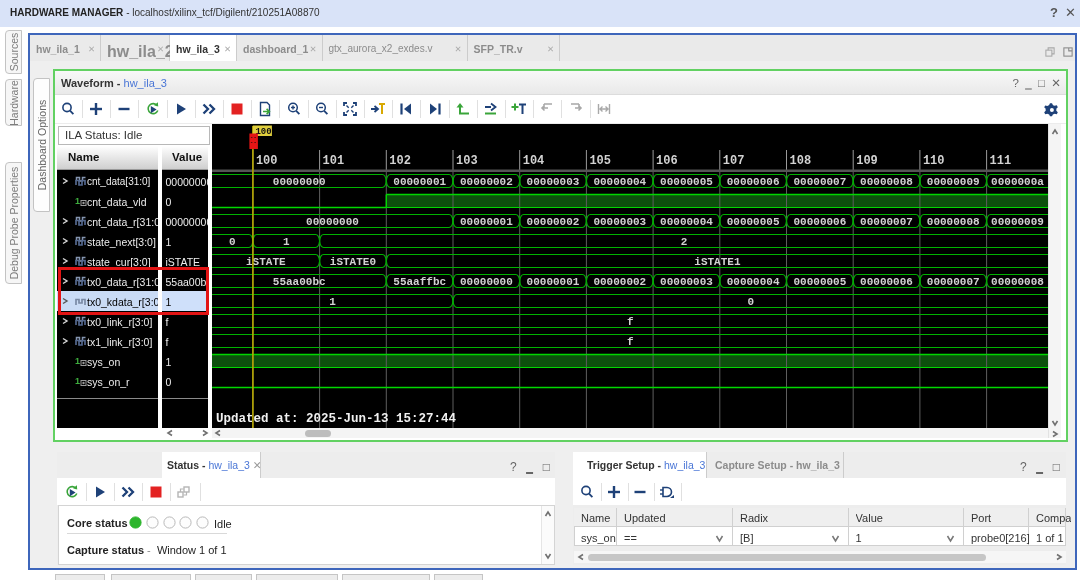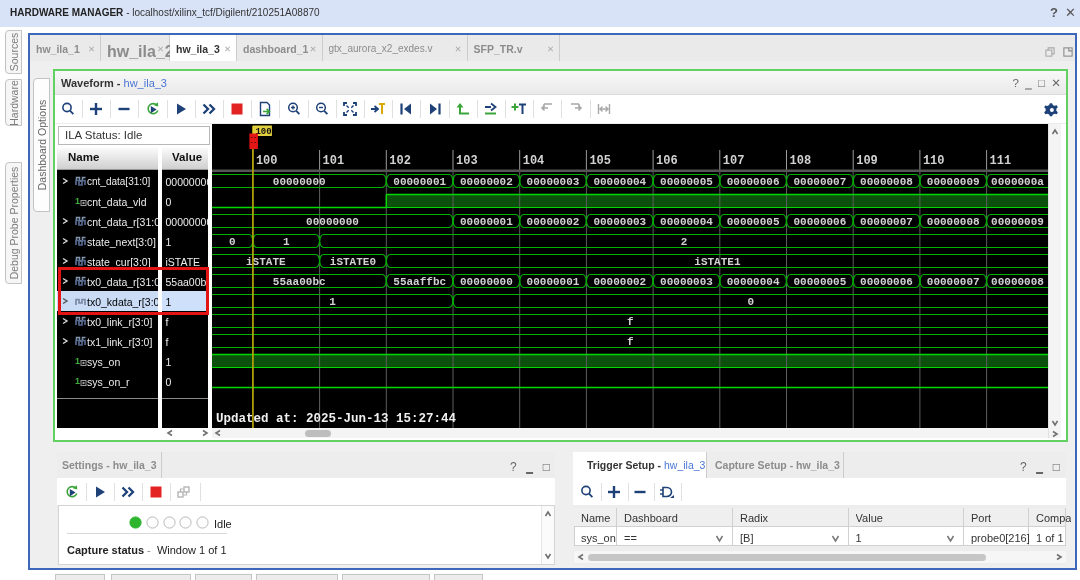--- a/index.html
+++ b/index.html
@@ -611,22 +611,22 @@
         <path d="M1.5 2 L4.0 6 L6.5 2" fill="none" stroke="#707070" stroke-width="1.6"></path>
       </svg>
     </div>
 <div style="position:absolute;left:1050.5px;top:430px;width:8px;height:8px;">
       <svg width="8" height="8" viewBox="0 0 8 8" style="display:block">
         <path d="M2 1.5 L6 4.0 L2 6.5" fill="none" stroke="#707070" stroke-width="1.6"></path>
       </svg>
     </div>
 <div style="position:absolute;left:57.5px;top:267px;width:151.5px;height:48px;border:3px solid #e21414;"></div>
 <div style="position:absolute;left:57px;top:452px;width:498px;height:113px;background:#ededed;"></div>
-<div style="position:absolute;left:57px;top:452px;width:105px;height:26px;background:#ededed;border-right:1px solid #ccc;">
-      <div style="position:absolute;left:5px;top:7px;font-weight:bold;color:#8c8c8c;font-size:10.5px;white-space:nowrap;">Settings - hw_ila_3</div>
+<div style="position:absolute;left:162px;top:452px;width:99px;height:26px;background:#fff;border-right:1px solid #ccc;">
+      <div style="position:absolute;left:5px;top:7px;font-size:10.5px;white-space:nowrap;"><b style="color:#333">Status -</b> <span style="color:#4a76d6">hw_ila_3</span> <span style="color:#9a9a9a">✕</span></div>
     </div>
 <div style="position:absolute;left:510px;top:460px;width:45px;height:12px;color:#666;font-size:12px;letter-spacing:1px;">?&nbsp;&nbsp;‗&nbsp;&nbsp;□</div>
 <div style="position:absolute;left:57px;top:478px;width:498px;height:27px;background:#fff;"></div>
 <div style="position:absolute;left:64px;top:484px;width:16px;height:16px;">
       <svg width="16" height="16" viewBox="0 0 16 16" style="display:block">
         <path d="M12.8 9.5 a5 5 0 1 1 -0.6-4.8" fill="none" stroke="#3aa53a" stroke-width="1.6"></path>
         <path d="M12.9 1.2 L13.2 5.6 L9 4.2 Z" fill="#3aa53a"></path>
         <path d="M5.8 5 L11.6 8.6 L5.8 12.2 Z" fill="#1e4178"></path>
       </svg>
     </div>
@@ -650,20 +650,21 @@
       </svg>
     </div>
 <div style="position:absolute;left:170px;top:483px;width:1px;height:18px;background:#e0e0e0;"></div>
 <div style="position:absolute;left:176px;top:484px;width:16px;height:16px;"><svg width="16" height="16" viewBox="0 0 16 16">
         <rect x="2" y="8" width="5" height="5" fill="none" stroke="#b5b5b5" stroke-width="1.4"></rect>
         <rect x="8" y="3" width="5" height="5" fill="none" stroke="#b5b5b5" stroke-width="1.4"></rect>
         <path d="M4.5 8 v-3 h3 M10.5 8 v3 h-3" fill="none" stroke="#b5b5b5" stroke-width="1.2"></path>
       </svg></div>
 <div style="position:absolute;left:200px;top:483px;width:1px;height:18px;background:#e0e0e0;"></div>
 <div style="position:absolute;left:58px;top:505px;width:497px;height:60px;background:#fff;border:1px solid #d4d4d4;"></div>
+<div style="position:absolute;left:67px;top:517px;width:300px;height:16px;font-size:11px;color:#222;"><b>Core status</b></div>
 <div style="position:absolute;left:129px;top:516px;width:13px;height:13px;">
       <svg width="13" height="13" style="display:block">
         <circle cx="6.5" cy="6.5" r="5.6" fill="#2db52d" stroke="#2db52d" stroke-width="1"></circle>
       </svg>
     </div>
 <div style="position:absolute;left:146.0px;top:516px;width:13px;height:13px;">
       <svg width="13" height="13" style="display:block">
         <circle cx="6.5" cy="6.5" r="5.6" fill="#fdfdfd" stroke="#b9b9b9" stroke-width="1"></circle>
       </svg>
     </div>
@@ -733,21 +734,21 @@
         <path d="M11 14 l4 0 l0 -3 Z" fill="#1e4178"></path>
       </svg>
     </div>
 <div style="position:absolute;left:681px;top:483px;width:1px;height:18px;background:#e0e0e0;"></div>
 <div style="position:absolute;left:574px;top:508px;width:492px;height:38px;background:#fff;border:1px solid #d0d0d0;"></div>
 <div style="position:absolute;left:574px;top:508px;width:492px;height:19px;background:#efefef;border-bottom:1px solid #d0d0d0;"></div>
 <div style="position:absolute;left:574px;top:508px;width:43px;height:19px;border-right:1px solid #d0d0d0;">
       <div style="position:absolute;left:7px;top:4px;font-size:11px;color:#333;white-space:nowrap;overflow:hidden;">Name</div>
     </div>
 <div style="position:absolute;left:617px;top:508px;width:116px;height:19px;border-right:1px solid #d0d0d0;">
-      <div style="position:absolute;left:7px;top:4px;font-size:11px;color:#333;white-space:nowrap;overflow:hidden;">Dashboard</div>
+      <div style="position:absolute;left:7px;top:4px;font-size:11px;color:#333;white-space:nowrap;overflow:hidden;">Updated</div>
     </div>
 <div style="position:absolute;left:733px;top:508px;width:115.6px;height:19px;border-right:1px solid #d0d0d0;">
       <div style="position:absolute;left:7px;top:4px;font-size:11px;color:#333;white-space:nowrap;overflow:hidden;">Radix</div>
     </div>
 <div style="position:absolute;left:848.6px;top:508px;width:115.4px;height:19px;border-right:1px solid #d0d0d0;">
       <div style="position:absolute;left:7px;top:4px;font-size:11px;color:#333;white-space:nowrap;overflow:hidden;">Value</div>
     </div>
 <div style="position:absolute;left:964px;top:508px;width:65px;height:19px;border-right:1px solid #d0d0d0;">
       <div style="position:absolute;left:7px;top:4px;font-size:11px;color:#333;white-space:nowrap;overflow:hidden;">Port</div>
     </div>

